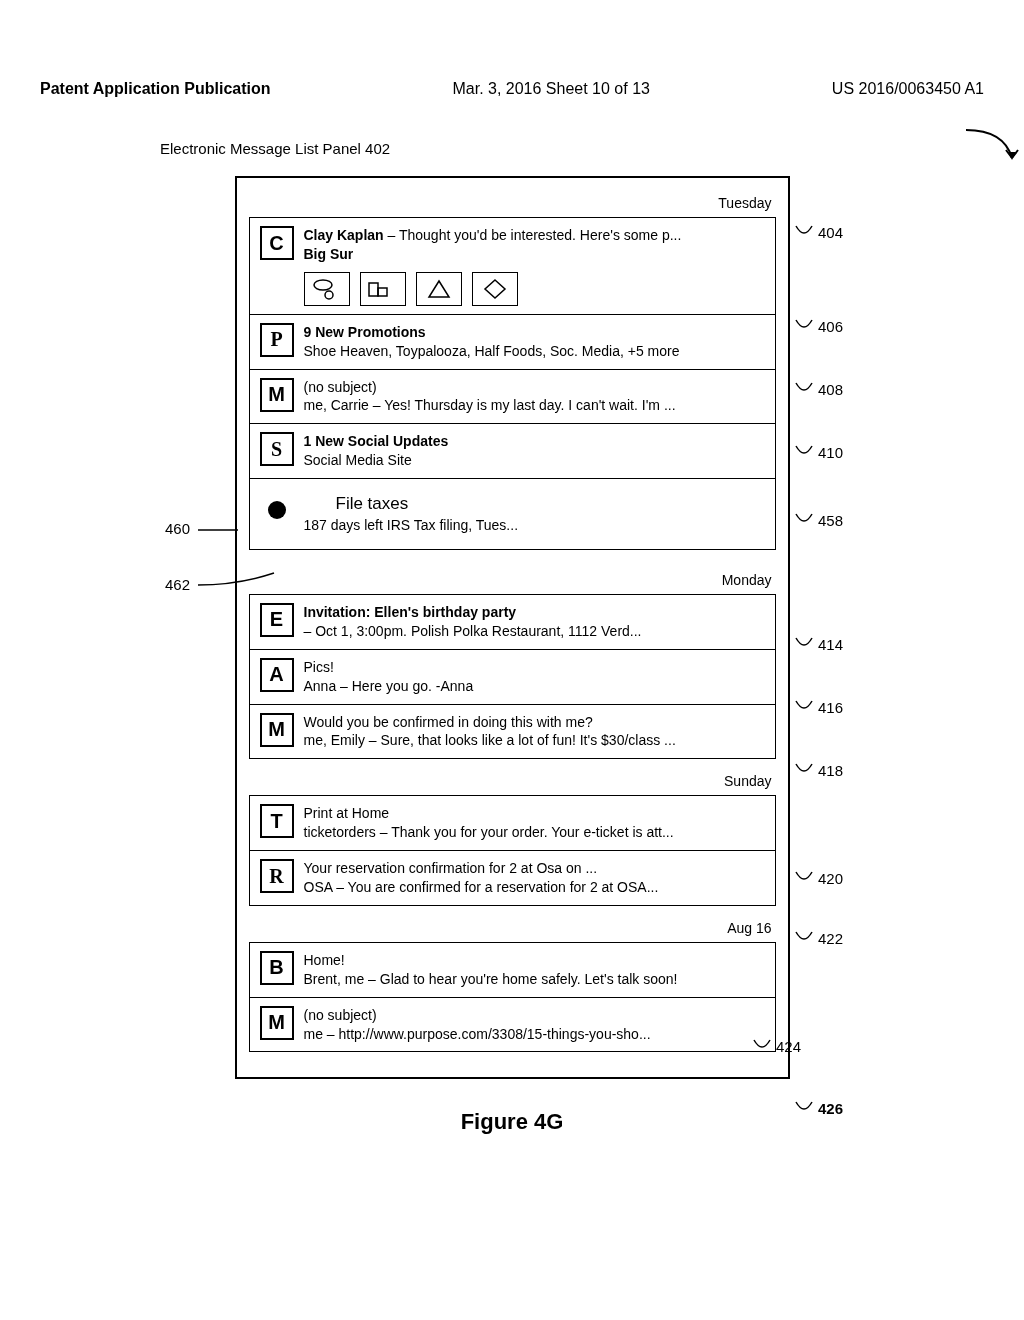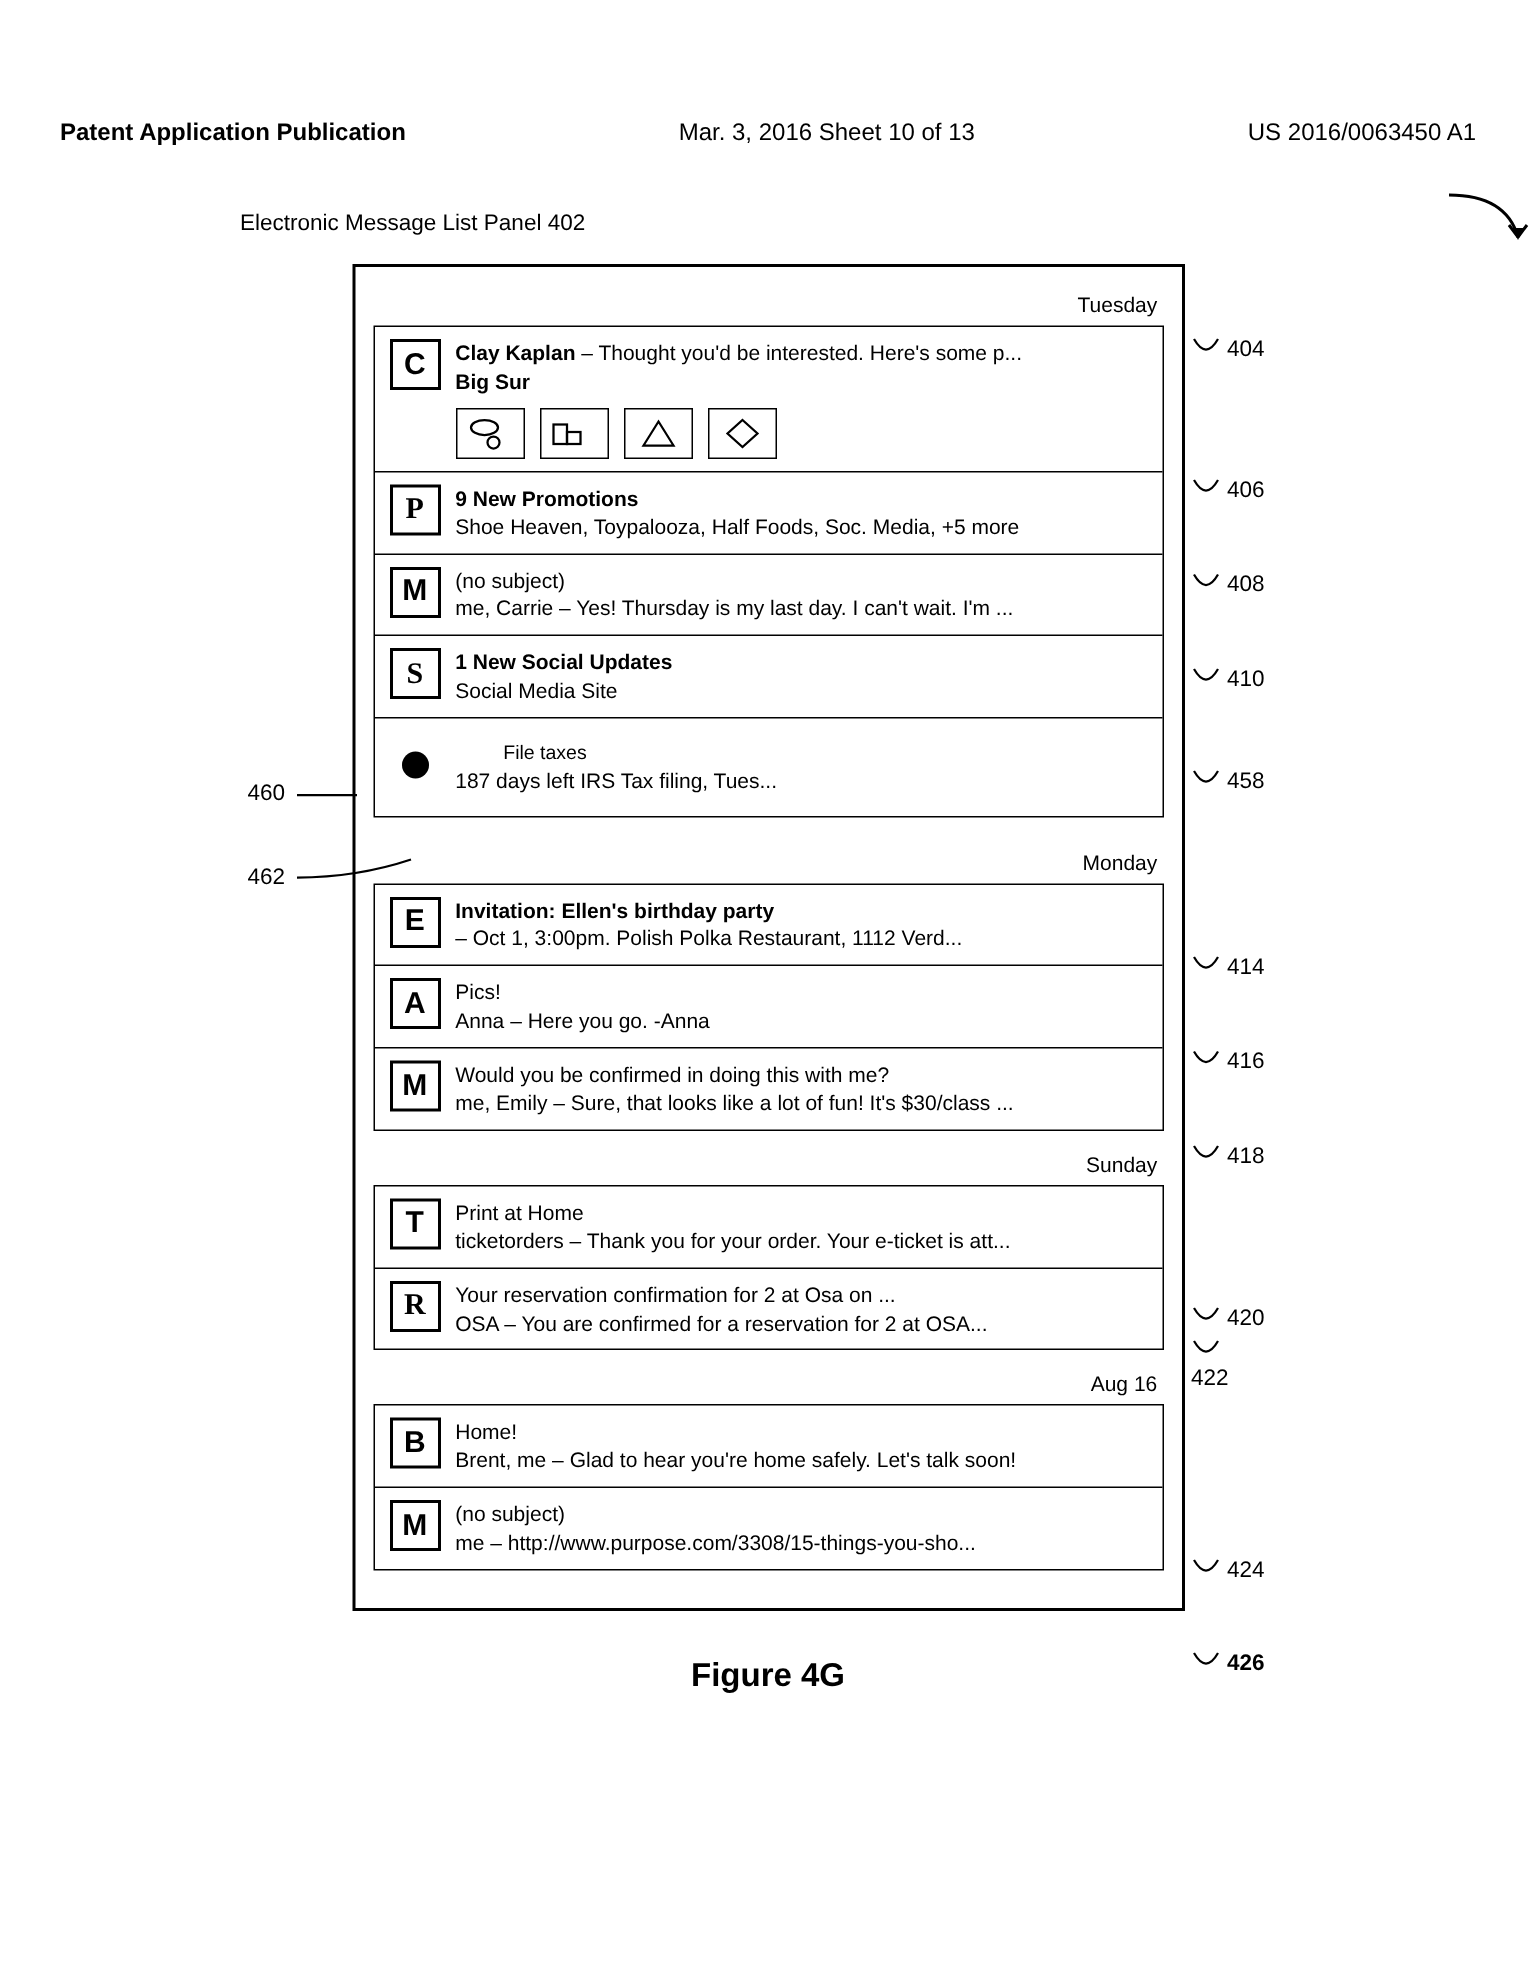--- a/index.html
+++ b/index.html
@@ -208,27 +208,27 @@
         <path d="M 2 2 Q 10 16 18 2" stroke="#000" stroke-width="1.5" fill="none"></path>
       </svg>
     <span>418</span>
   </span>
   <span class="side-label side-right" style="left:794px; top:694px;">
     <svg class="arc-svg" width="20" height="18">
         <path d="M 2 2 Q 10 16 18 2" stroke="#000" stroke-width="1.5" fill="none"></path>
       </svg>
     <span>420</span>
   </span>
-  <span class="side-label side-right" style="left:794px; top:716px;flex-direction:column;">
+  <span class="side-label side-right" style="left:794px; top:754px;">
     <svg class="arc-svg" width="20" height="18">
         <path d="M 2 2 Q 10 16 18 2" stroke="#000" stroke-width="1.5" fill="none"></path>
       </svg>
     <span>422</span>
   </span>
-  <span class="side-label side-right" style="left:794px; top:862px;">
+  <span class="side-label side-right" style="left:752px; top:862px;">
     <svg class="arc-svg" width="20" height="18">
         <path d="M 2 2 Q 10 16 18 2" stroke="#000" stroke-width="1.5" fill="none"></path>
       </svg>
     <span>424</span>
   </span>
   <span class="side-label side-right" style="left:794px; top:924px;font-weight:bold;">
     <svg class="arc-svg" width="20" height="18">
         <path d="M 2 2 Q 10 16 18 2" stroke="#000" stroke-width="1.5" fill="none"></path>
       </svg>
     <span>426</span>
@@ -293,21 +293,21 @@
           <div class="msg-subject">1 New Social Updates</div>
           <div class="msg-preview">Social Media Site</div>
         </div>
       </div>
 
       <div class="message-row" style="padding-top:14px; padding-bottom:14px;">
         <div class="avatar-bullet">
           <div class="bullet-dot"></div>
         </div>
         <div class="msg-content">
-          <div class="msg-subject-normal" style="font-size:13px;padding-left:32px;">File taxes</div>
+          <div class="msg-subject-normal" style="font-size:17px;padding-left:32px;">File taxes</div>
           <div class="msg-preview">187 days left IRS Tax filing, Tues...</div>
         </div>
       </div>
     </div>
 
     <div class="day-header" style="margin-top:20px;">Monday</div>
     <div class="cluster">
       <div class="message-row">
         <div class="avatar">E</div>
         <div class="msg-content">

